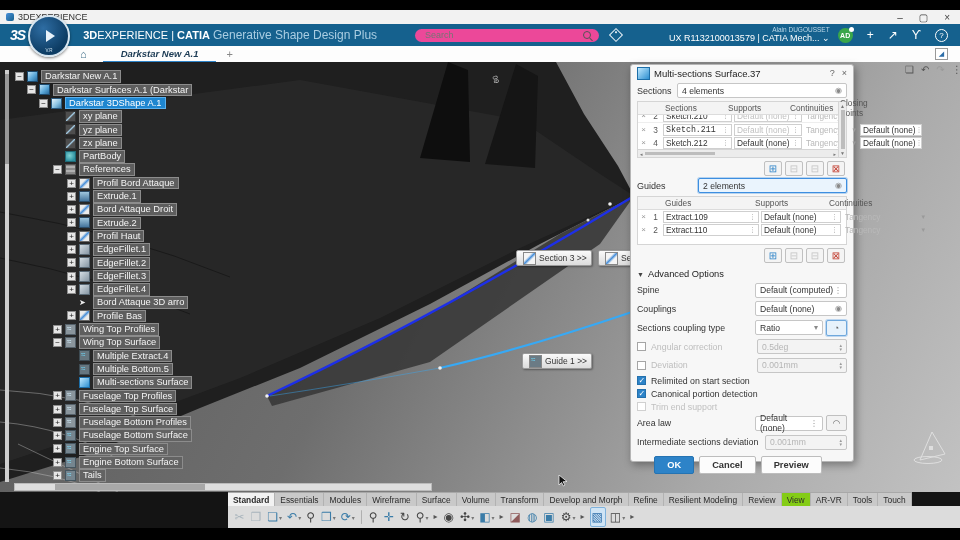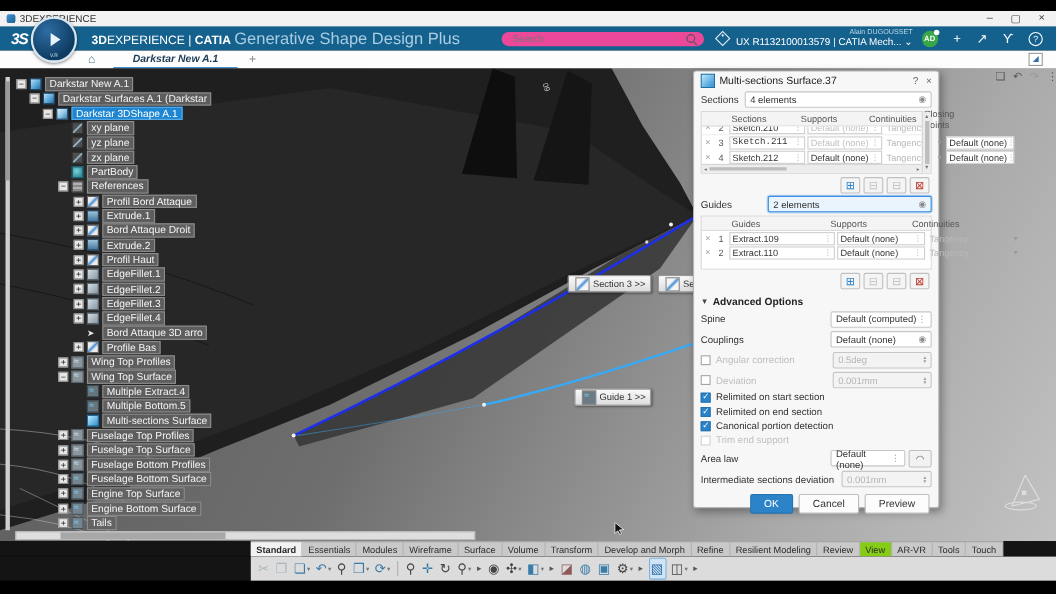--- a/index.html
+++ b/index.html
@@ -10,21 +10,21 @@
   .strip-top{left:0;top:0;width:960px;height:10px;background:#000;}
   .titlebar{left:0;top:10px;width:960px;height:14px;background:#f2f2f2;display:flex;align-items:center;
             font-size:9px;color:#333;border-bottom:1px solid #ddd;}
   .titlebar .appico{width:8px;height:8px;margin:0 4px 0 6px;background:linear-gradient(135deg,#4a90d9,#16618e);border-radius:2px;}
   .wctrls{margin-left:auto;display:flex;gap:16px;margin-right:10px;color:#444;font-size:10px;}
   .wctrls span{cursor:default;}
   .appbar{left:0;top:24px;width:960px;height:22px;background:#15618e;display:flex;align-items:center;color:#fff;}
   .logo3s{font-style:italic;font-weight:bold;font-size:14px;margin-left:10px;letter-spacing:-1px;}
   .brandtxt{margin-left:58px;font-size:11px;white-space:nowrap;}
   .brandtxt b{font-weight:bold;}
-  .brandtxt .suffix{color:#a9cde2;font-size:15px;text-align:right;}
+  .brandtxt .suffix{color:#a9cde2;font-size:12px;text-align:right;}
   .searchpill{margin-left:38px;width:168px;height:13px;background:#ec4899;border-radius:8px;display:flex;align-items:center;padding:0 8px;}
   .searchpill input{border:none;outline:none;flex:1;font-size:9px;color:#333;background:transparent;font-family:"Liberation Sans",sans-serif;}
   .mag{width:6px;height:6px;border:1.4px solid #555;border-radius:50%;position:relative;flex:none;}
   .mag::after{content:"";position:absolute;width:4px;height:1.4px;background:#555;right:-3px;bottom:-2px;transform:rotate(45deg);}
   .tagico{width:8px;height:8px;border:1.4px solid #eaf2f8;transform:rotate(45deg);margin-left:12px;position:relative;}
   .tagico::after{content:"";position:absolute;width:2px;height:2px;background:#eaf2f8;border-radius:50%;left:1px;top:1px;}
   .userblock{margin-left:auto;text-align:right;line-height:1;}
   .uname{font-size:6.5px;color:#bcd8e8;}
   .uctx{font-size:9px;color:#fff;margin-top:1px;white-space:nowrap;}
   .avatar{width:15px;height:15px;border-radius:50%;background:#3aa64a;color:#fff;font-size:7px;font-weight:bold;
@@ -122,36 +122,36 @@
   .clip{overflow:hidden;height:7px;position:relative;border-bottom:1px solid #eee;}
   .clip .trowd{position:absolute;left:0;top:-6px;width:100%;}
   .vsb{position:absolute;right:0;top:0;bottom:0;width:8px;background:#ececec;border-left:1px solid #d5d5d5;
        display:flex;flex-direction:column;align-items:center;font-size:5px;color:#777;justify-content:space-between;padding:1px 0;box-sizing:border-box;}
   .vsb .thumbv{width:4px;flex:1;margin:1px 0;background:#bdbdbd;}
   .hsb{display:flex;align-items:center;height:7px;background:#ececec;border-top:1px solid #d5d5d5;font-size:5px;color:#777;padding:0 2px;}
   .hsb .thumbh{height:3px;background:#bdbdbd;width:70px;margin-left:2px;}
   .tblbtns{display:flex;justify-content:flex-end;gap:3px;margin:3px 8px 0;flex:none;}
   .tbtn{width:16px;height:13px;border:1px solid #c0c0c0;background:#f4f4f4;border-radius:2px;display:flex;align-items:center;justify-content:center;font-size:10px;}
   .tbtn.add{color:#2d83c8;} .tbtn.gr{color:#c4c4c4;} .tbtn.del{color:#c0392b;}
-  .advhdr{display:flex;align-items:center;margin:6px 6px 0;font-weight:bold;font-size:9.3px;color:#222;flex:none;}
+  .advhdr{display:flex;align-items:center;margin:6px 6px 0;font-weight:normal;font-size:9.3px;color:#222;flex:none;}
   .advhdr .tri{font-size:7px;margin-right:4px;color:#444;}
   .prow{display:flex;align-items:center;margin:3.5px 6px 0;flex:none;}
   .plabel{width:118px;font-size:8.8px;color:#333;flex:none;}
   .plabel.gray{color:#bdbdbd;}
   .chk{width:9px;height:9px;border:1px solid #a5a5a5;background:#fff;margin-right:5px;flex:none;box-sizing:border-box;}
   .chk.on{background:#2d83c8;border-color:#2471ad;position:relative;}
   .chk.on::before{content:"✓";color:#fff;font-size:8px;position:absolute;left:0.5px;top:-1.5px;}
   .chklabel{font-size:8.8px;color:#333;}
   .chklabel.gray{color:#c0c0c0;}
   .chkrow{display:flex;align-items:center;margin:3px 6px 0;height:10px;flex:none;}
   .spin{display:flex;flex-direction:column;margin-left:auto;color:#999;font-size:5px;line-height:4px;flex:none;}
   .sideic{width:19px;height:14px;border:1px solid #c0c0c0;background:#f2f2f2;border-radius:2px;margin-left:3px;
           display:flex;align-items:center;justify-content:center;font-size:9px;color:#666;flex:none;}
   .sideic.hl{border-color:#6fa8dc;background:#e7f2fb;box-shadow:0 0 0 1px rgba(61,142,224,.3);}
-  .dfoot{display:flex;justify-content:flex-end;gap:5px;margin:auto 8px 7px 0;flex:none;padding-top:6px;}
+  .dfoot{display:flex;justify-content:center;gap:5px;margin:auto 8px 7px 0;flex:none;padding-top:6px;font-weight:bold;}
   .btn{height:16px;padding:0 12px;font-size:9.3px;border:1px solid #bdbdbd;background:#fcfcfc;border-radius:2px;
        display:flex;align-items:center;color:#333;}
   .btn.primary{background:#2d83c8;border-color:#2573b2;color:#fff;}
   
   .ribbon{left:0;top:492px;width:960px;height:14px;background:#141414;display:flex;align-items:flex-end;}
   .ribbonin{margin-left:228px;height:14px;background:#c9c9c9;display:flex;align-items:stretch;border-top:1px solid #a8a8a8;box-sizing:border-box;}
   .rtab{font-size:8.4px;color:#2b2b2b;display:flex;align-items:center;padding:0 5px;border-right:1px solid #b2b2b2;white-space:nowrap;}
   .rtab.active{background:#f2f2f2;font-weight:bold;}
   .rtab.active2{background:#84cc16;}
   .toolbar{left:0;top:506px;width:960px;height:22px;background:#141414;display:flex;}
@@ -605,20 +605,28 @@
         </span>
     </div>
     <div class="prow">
       <span class="plabel">Couplings</span>
       <span class="fld">
           <span>Default (none)</span>
           <span class="tail">◉</span>
         </span>
     </div>
     <div class="prow">
+      <span class="plabel">Sections coupling type</span>
+      <span class="fld">
+          <span>Ratio</span>
+          <span class="tail">▾</span>
+        </span>
+      <span class="sideic hl">◔</span>
+    </div>
+    <div class="prow">
       <span class="chk"></span>
       <span class="plabel gray" style="width:106px;">Angular correction</span>
       <span class="fld gray">
           <span>0.5deg</span>
           <span class="spin">
             <span>▴</span>
             <span>▾</span>
           </span>
         </span>
     </div>
@@ -630,24 +638,20 @@
           <span class="spin">
             <span>▴</span>
             <span>▾</span>
           </span>
         </span>
     </div>
 
     <div class="chkrow">
       <span class="chk on"></span>
       <span class="chklabel">Relimited on start section</span>
-    </div>
-    <div class="chkrow">
-      <span class="chk on"></span>
-      <span class="chklabel">Relimited on end section</span>
     </div>
     <div class="chkrow">
       <span class="chk on"></span>
       <span class="chklabel">Canonical portion detection</span>
     </div>
     <div class="chkrow">
       <span class="chk" style="border-color:#d0d0d0;"></span>
       <span class="chklabel gray">Trim end support</span>
     </div>
 

